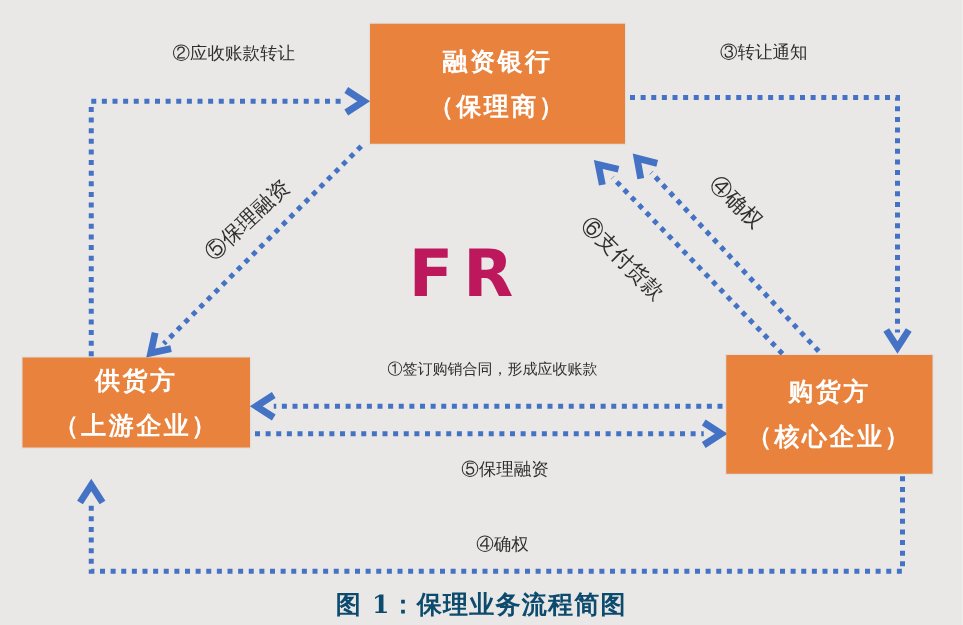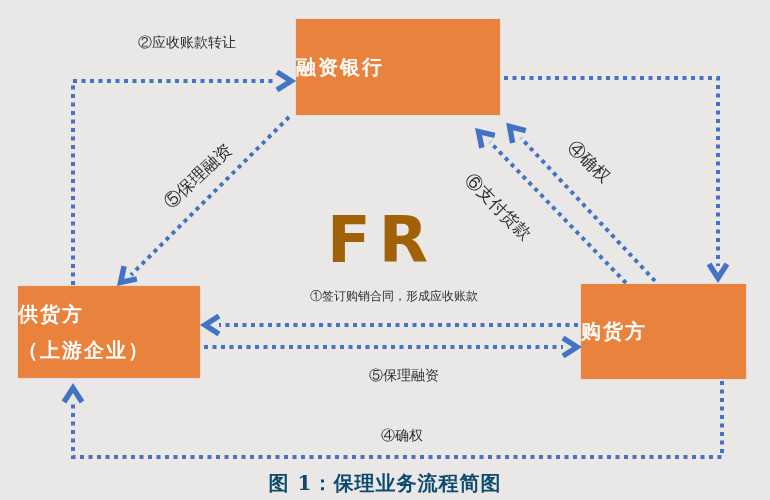--- a/index.html
+++ b/index.html
@@ -9,46 +9,46 @@
     background:#e9e8e6;
     overflow:hidden;
     font-family:"Liberation Sans",sans-serif;
   }
   .svg-layer{position:absolute;left:0;top:0;width:770px;height:500px;}
   .node{
     position:absolute;
     background:#e8823c;
     color:#fff;
     display:flex;flex-direction:column;
-    justify-content:center;
+    align-items:center;justify-content:center;
     gap:9px;
     font-weight:bold;font-size:20px;
     letter-spacing:2px;
     font-family:"Liberation Sans",sans-serif;
     box-shadow:0 0 0 1px rgba(0,0,0,0.03);
   }
   .node-bank{left:296px;top:19px;width:204px;height:96px;}
-  .node-supplier{left:18px;top:286px;width:182px;height:92px;}
+  .node-supplier{left:18px;top:286px;width:182px;height:72px;}
   .node-buyer{left:581px;top:284px;width:165px;height:95px;}
   .edge-label{
     position:absolute;
     transform:translate(-50%,-50%);
     white-space:nowrap;
     color:#2e2e2e;
     font-size:14px;
     font-family:"DejaVu Serif","Liberation Serif",serif;
   }
   .rot{transform-origin:center center;}
   .watermark{
     position:absolute;
-    left:327px;top:203px;
-    font-size:64px;
+    left:327px;top:190px;
+    font-size:52px;
     font-weight:bold;
     letter-spacing:8px;
-    color:#a16207;
+    color:#be185d;
     font-family:"DejaVu Sans","Liberation Sans",sans-serif;
     user-select:none;
   }
   .caption{
     position:absolute;
     left:0;top:470px;width:770px;
     text-align:center;
     font-size:20px;font-weight:bold;
     color:#0c4a6e;
     font-family:"DejaVu Serif","Liberation Serif",serif;
@@ -86,33 +86,36 @@
 
       <path d="M 722 381 L 722 457 L 73 457 L 73 401" stroke-width="4" stroke-dasharray="4 4.5"></path>
       <path d="M -12 -9 L 2 0 L -12 9" stroke-width="5.5" transform="translate(73,390) rotate(-90)"></path>
     </g>
   </svg>
 
   <div class="watermark">FR</div>
 
   <div class="node node-bank">
     <span>融资银行</span>
+    <span>（保理商）</span>
   </div>
 
   <div class="node node-supplier">
     <span>供货方</span>
     <span>（上游企业）</span>
   </div>
 
   <div class="node node-buyer">
     <span>购货方</span>
+    <span>（核心企业）</span>
   </div>
 
   <div class="edge-label" style="left:187px;top:43px;">②应收账款转让</div>
 
+  <div class="edge-label" style="left:611px;top:42px;">③转让通知</div>
 
   <div class="edge-label rot" style="left:198px;top:176px;font-size:17px;transform:translate(-50%,-50%) rotate(-43deg);">⑤保理融资</div>
 
   <div class="edge-label rot" style="left:589px;top:162px;font-size:17px;transform:translate(-50%,-50%) rotate(44deg);">④确权</div>
 
   <div class="edge-label rot" style="left:498px;top:207px;font-size:17px;transform:translate(-50%,-50%) rotate(45deg);">⑥支付货款</div>
 
   <div class="edge-label" style="left:394px;top:296px;font-size:12px;">①签订购销合同，形成应收账款</div>
 
   <div class="edge-label" style="left:404px;top:376px;">⑤保理融资</div>

